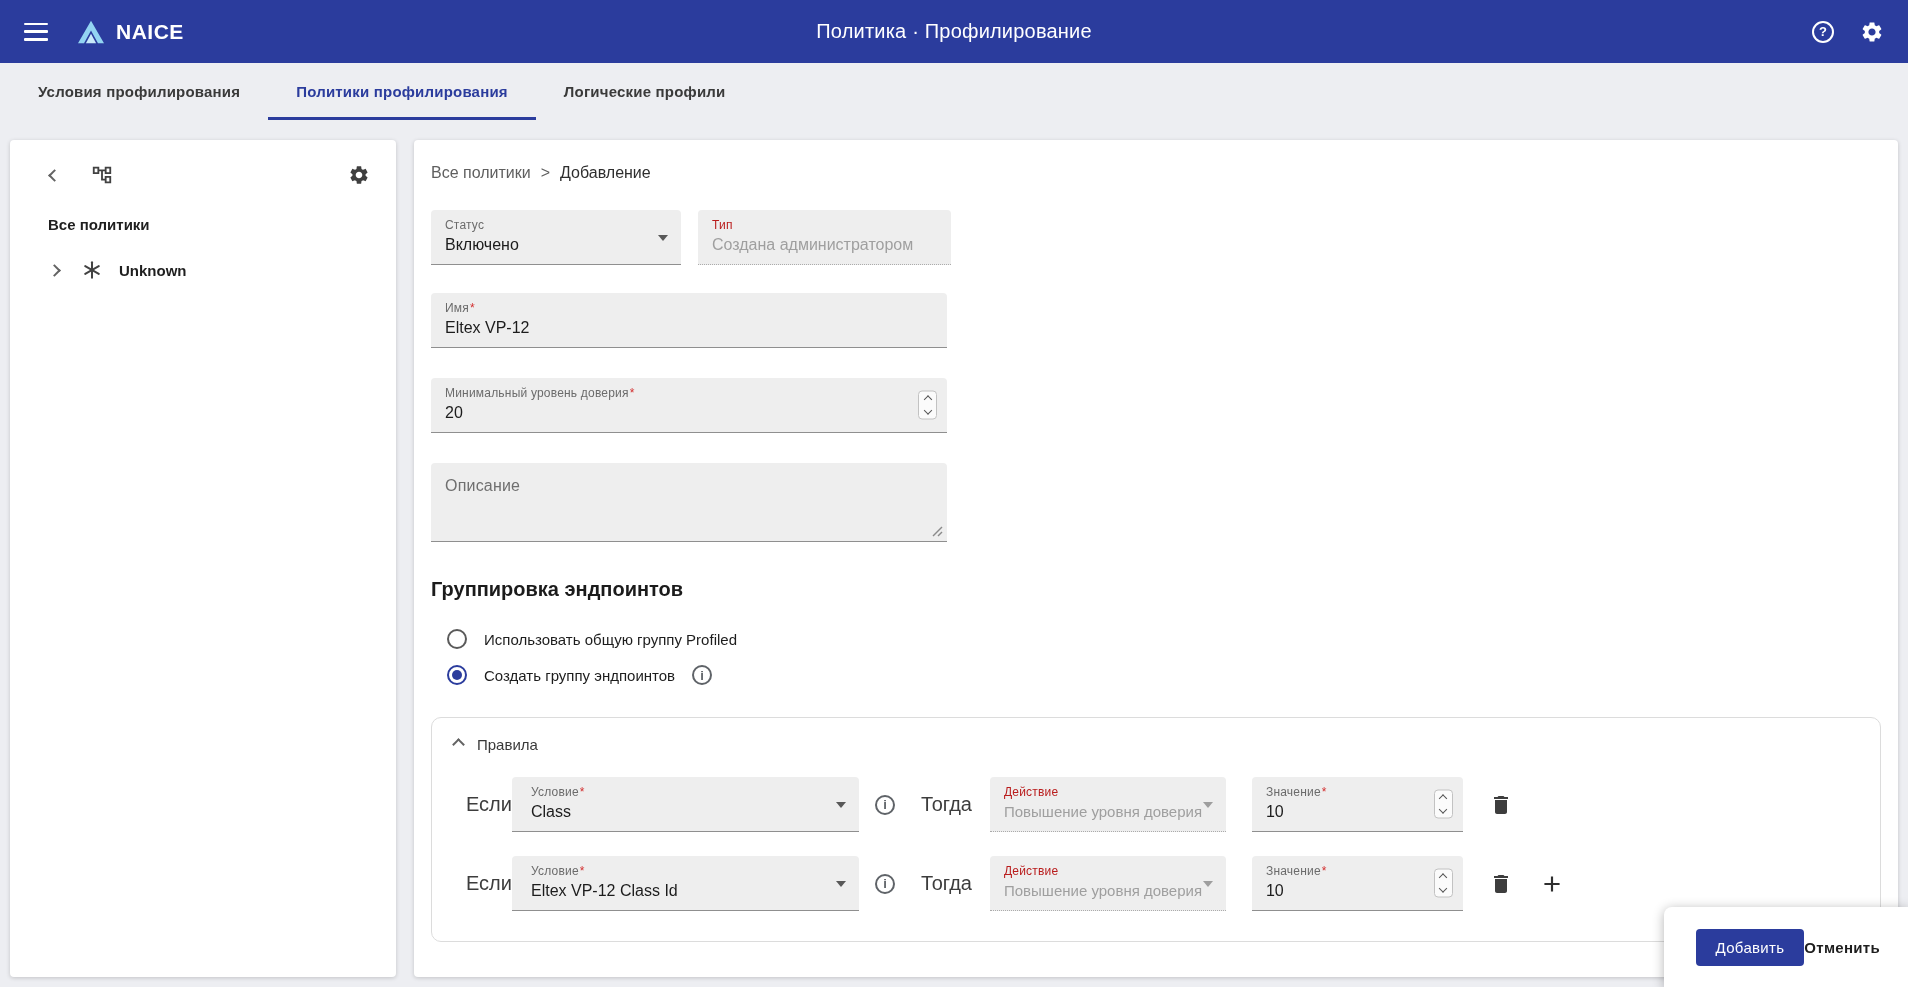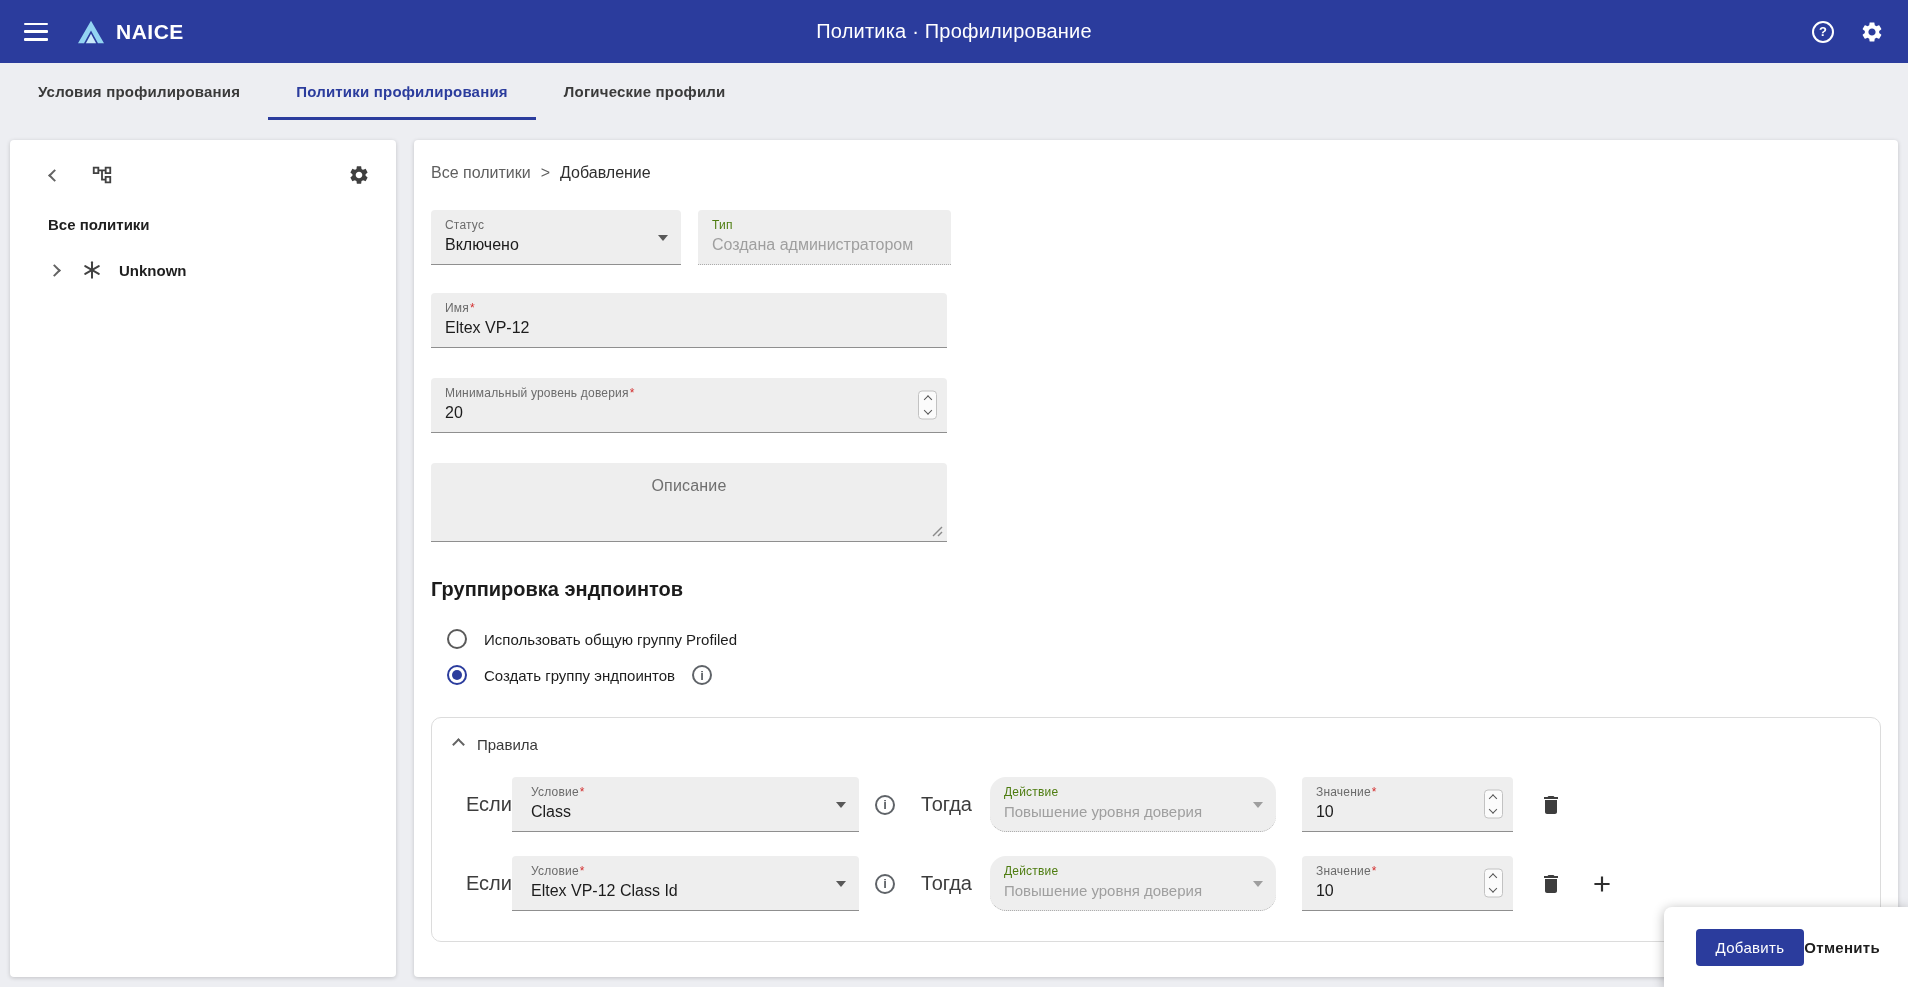--- a/index.html
+++ b/index.html
@@ -68,21 +68,21 @@
   .breadcrumb .current{color:#2e2e2e;}
 
   
   .fld{
     position:relative;background:#eeeeee;border-bottom:1px solid #8f8f8f;
     border-radius:4px 4px 0 0;height:55px;padding:8px 14px 0;cursor:pointer;
   }
   .fld-lbl{display:block;font-size:12px;color:#6b6b6b;letter-spacing:.2px;}
   .fld-val{display:block;font-size:16px;color:#1c1c1c;margin-top:4px;white-space:nowrap;}
   .fld.disabled{border-bottom:1px dotted #ababab;cursor:default;}
-  .fld.disabled .fld-lbl{color:#4d7c0f;}
+  .fld.disabled .fld-lbl{color:#b91c1c;}
   .fld.disabled .fld-val{color:#9f9f9f;}
   .req{color:var(--required);margin-left:1px;}
   .dd{
     position:absolute;right:13px;top:50%;margin-top:-2px;width:0;height:0;
     border-left:5px solid transparent;border-right:5px solid transparent;border-top:6px solid #585858;
   }
   .fld.disabled .dd{border-top-color:#9e9e9e;}
   .fld.label-only{display:flex;align-items:center;padding-top:0;}
   .ph-centered{font-size:16px;color:#5c5c5c;}
   .fld.area{height:79px;cursor:text;}
@@ -99,21 +99,21 @@
 
   .row-status{display:flex;gap:17px;margin-top:28px;}
   .w-status{width:250px;}
   .w-type{width:253px;}
   .row-name{display:flex;margin-top:28px;}
   .w-name{width:516px;}
   .w-parent{width:511px;margin-left:19px;}
   .row-trust{margin-top:30px;}
   .w-trust{width:516px;}
   .row-desc{margin-top:30px;}
-  .w-desc{width:516px;text-align:center;}
+  .w-desc{width:516px;}
 
   .section-title{margin-top:36px;font-size:20px;font-weight:700;color:#1b1b1b;}
 
   
   .radio-row{display:flex;align-items:center;gap:17px;margin:28px 0 0 16px;cursor:pointer;}
   .radio-row + .radio-row{margin-top:16px;}
   .radio{width:20px;height:20px;border:2px solid #5a5a5a;border-radius:50%;flex:none;position:relative;}
   .radio.checked{border-color:var(--accent);}
   .radio.checked::after{
     content:"";position:absolute;left:50%;top:50%;width:10px;height:10px;margin:-5px 0 0 -5px;
@@ -128,21 +128,21 @@
 
   
   .rules-card{margin-top:32px;border:1px solid #dcdcdc;border-radius:10px;padding:18px 22px 30px 22px;background:#fff;}
   .rules-head{display:flex;align-items:center;gap:14px;color:#3a3a3a;font-size:15px;}
   .rule-row{display:flex;align-items:center;margin-top:24px;padding-left:12px;}
   .rule-kw{font-size:20px;color:#3d3d3d;flex:none;}
   .kw-if{width:40px;margin-right:6px;}
   .kw-then{margin-left:26px;margin-right:18px;}
   .rule-cond{width:347px;padding-left:19px;}
   .rule-info{margin-left:16px;}
-  .rule-action{width:286px;border-radius:16px;}
+  .rule-action{width:236px;}
   .rule-action .fld-val{font-size:15px;}
   .rule-value{width:211px;margin-left:26px;}
   .tool-ic{margin-left:26px;display:inline-flex;cursor:pointer;}
 
   
   .action-bar{
     position:fixed;right:0;bottom:0;height:80px;background:#fff;
     border-radius:8px 0 0 0;box-shadow:0 2px 12px rgba(0,0,0,.3);
     display:flex;align-items:center;padding:0 28px 0 32px;z-index:5;
   }

